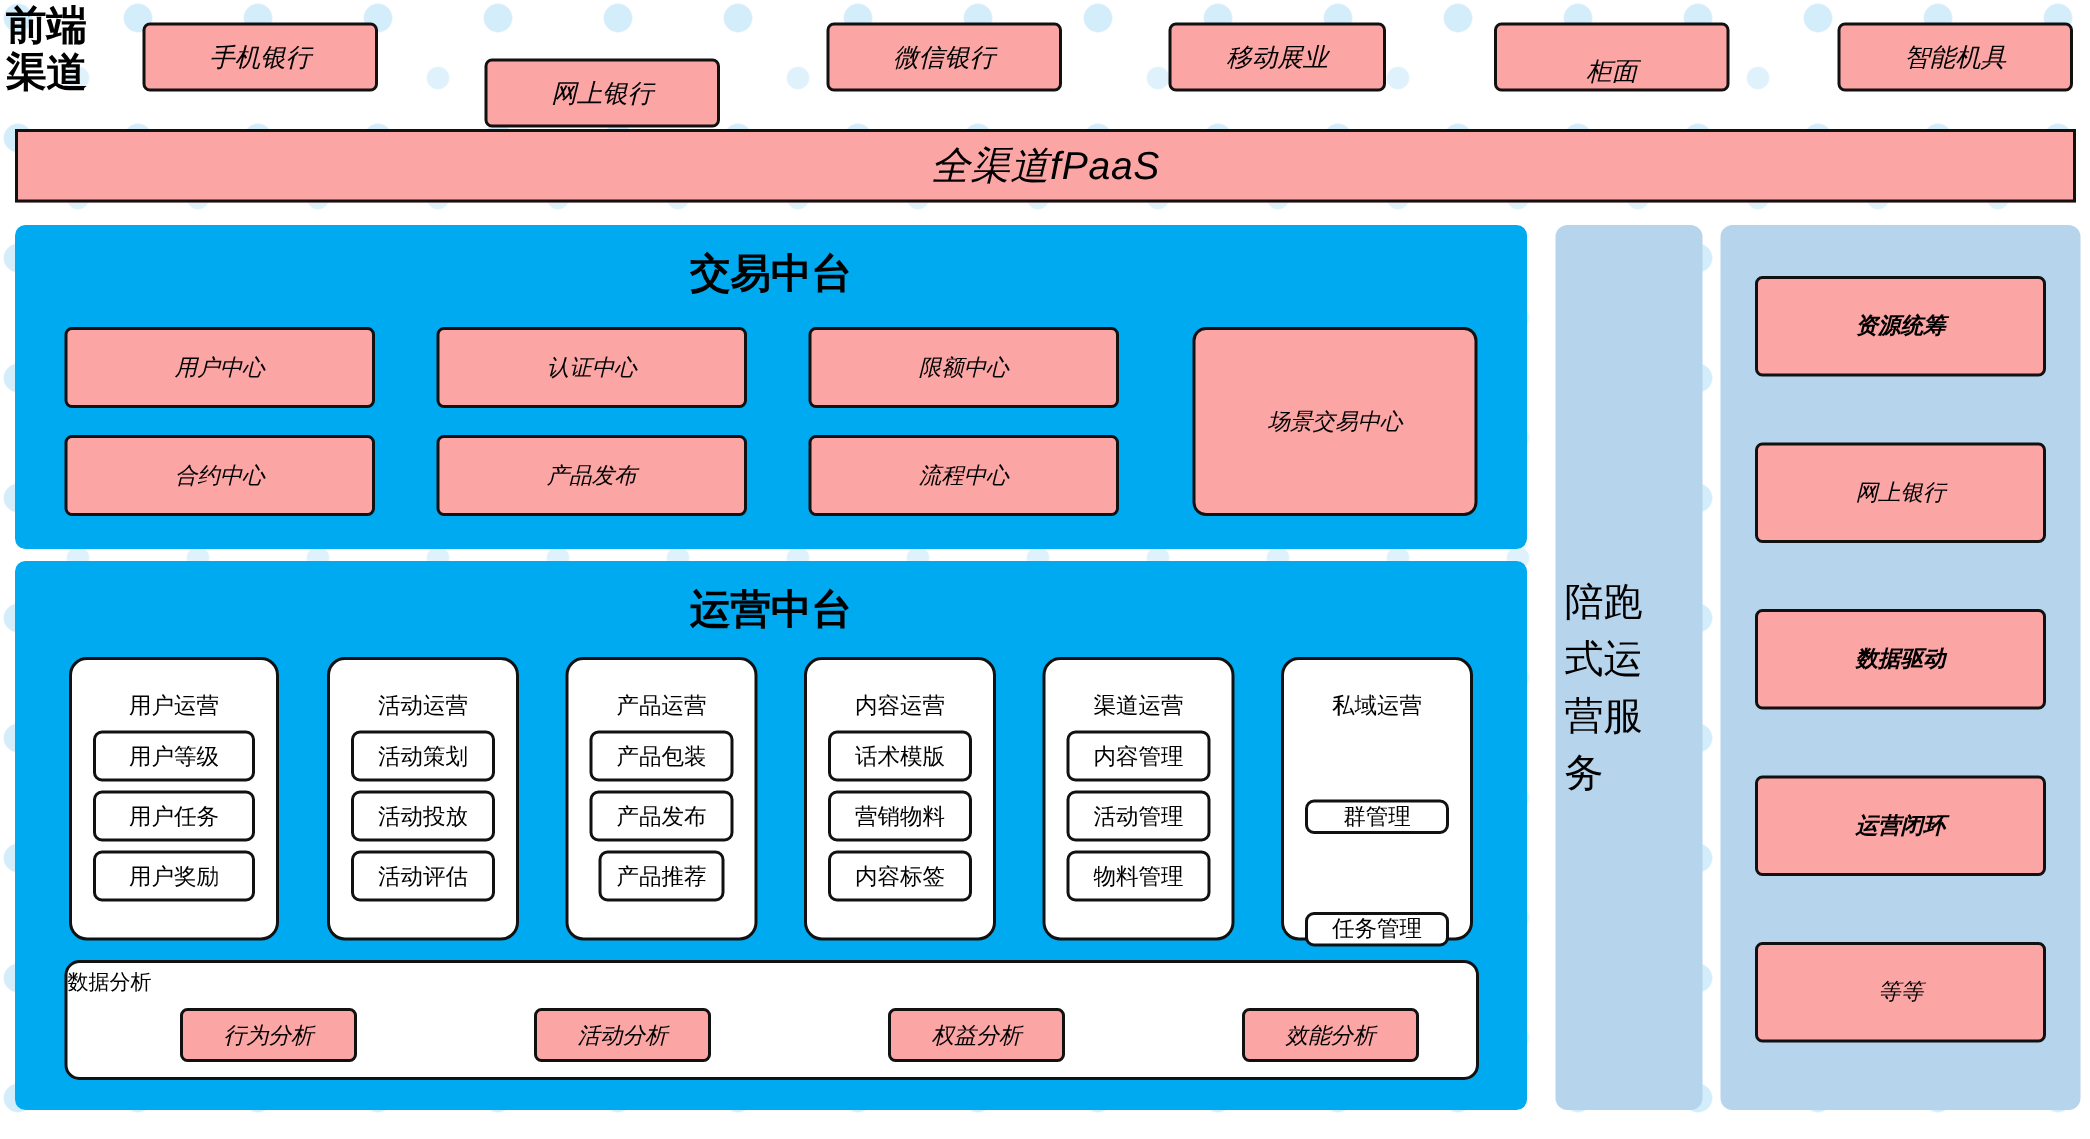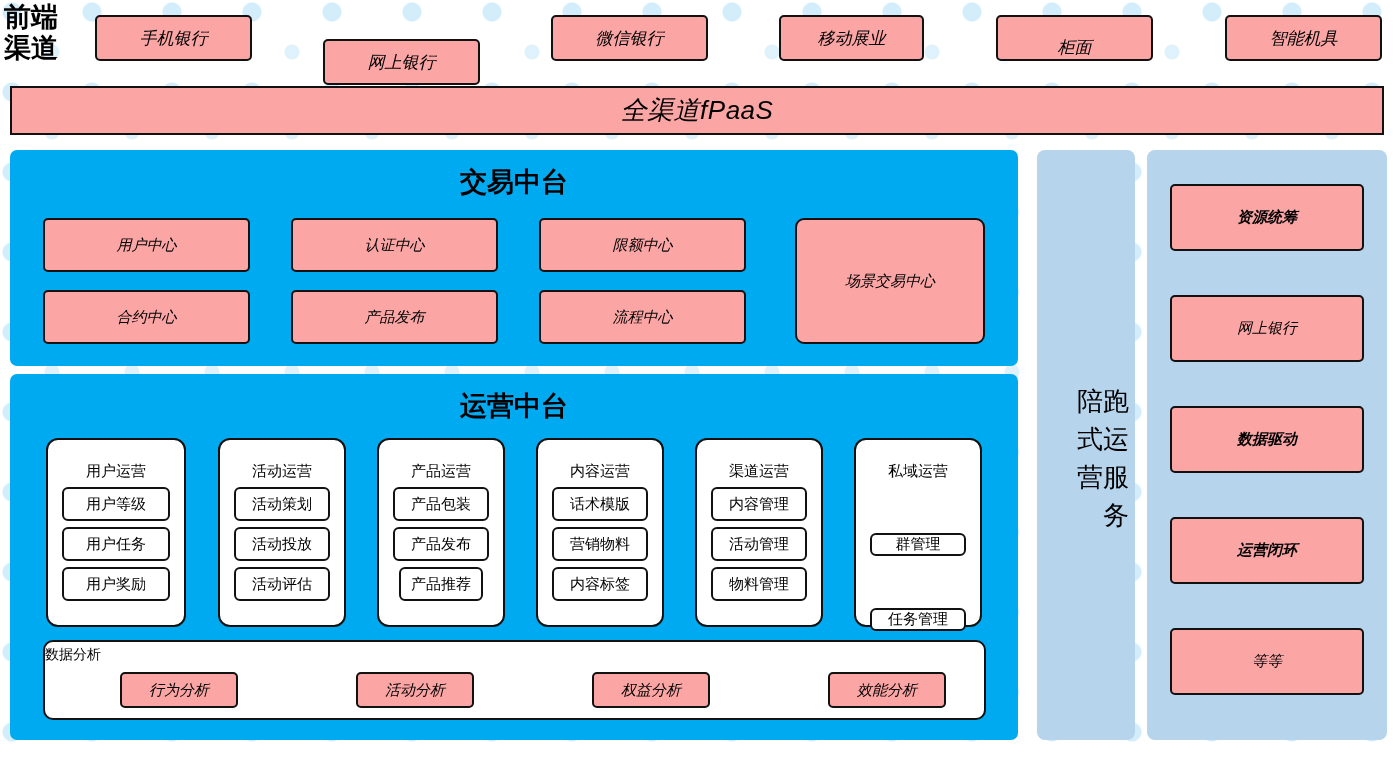--- a/index.html
+++ b/index.html
@@ -87,21 +87,21 @@
   }
   .dbox{height:36px;font-size:15px;top:30px;}
 
   
   .lightpanel{
     position:absolute;background:#B6D4EC;border-radius:8px;box-sizing:border-box;
   }
   #vtext{
     position:absolute;left:1043px;top:382px;width:86px;
     font-size:26px;line-height:38px;font-weight:normal;
-    text-align:right;color:#000;word-break:break-all;
+    text-align:left;color:#000;word-break:break-all;
   }
   .svc{font-size:15px;font-weight:bold;}
   .svc.light{font-weight:normal;}
 </style>
 </head>
 <body>
 
 <div id="dots"></div>
 
 <div id="root">

